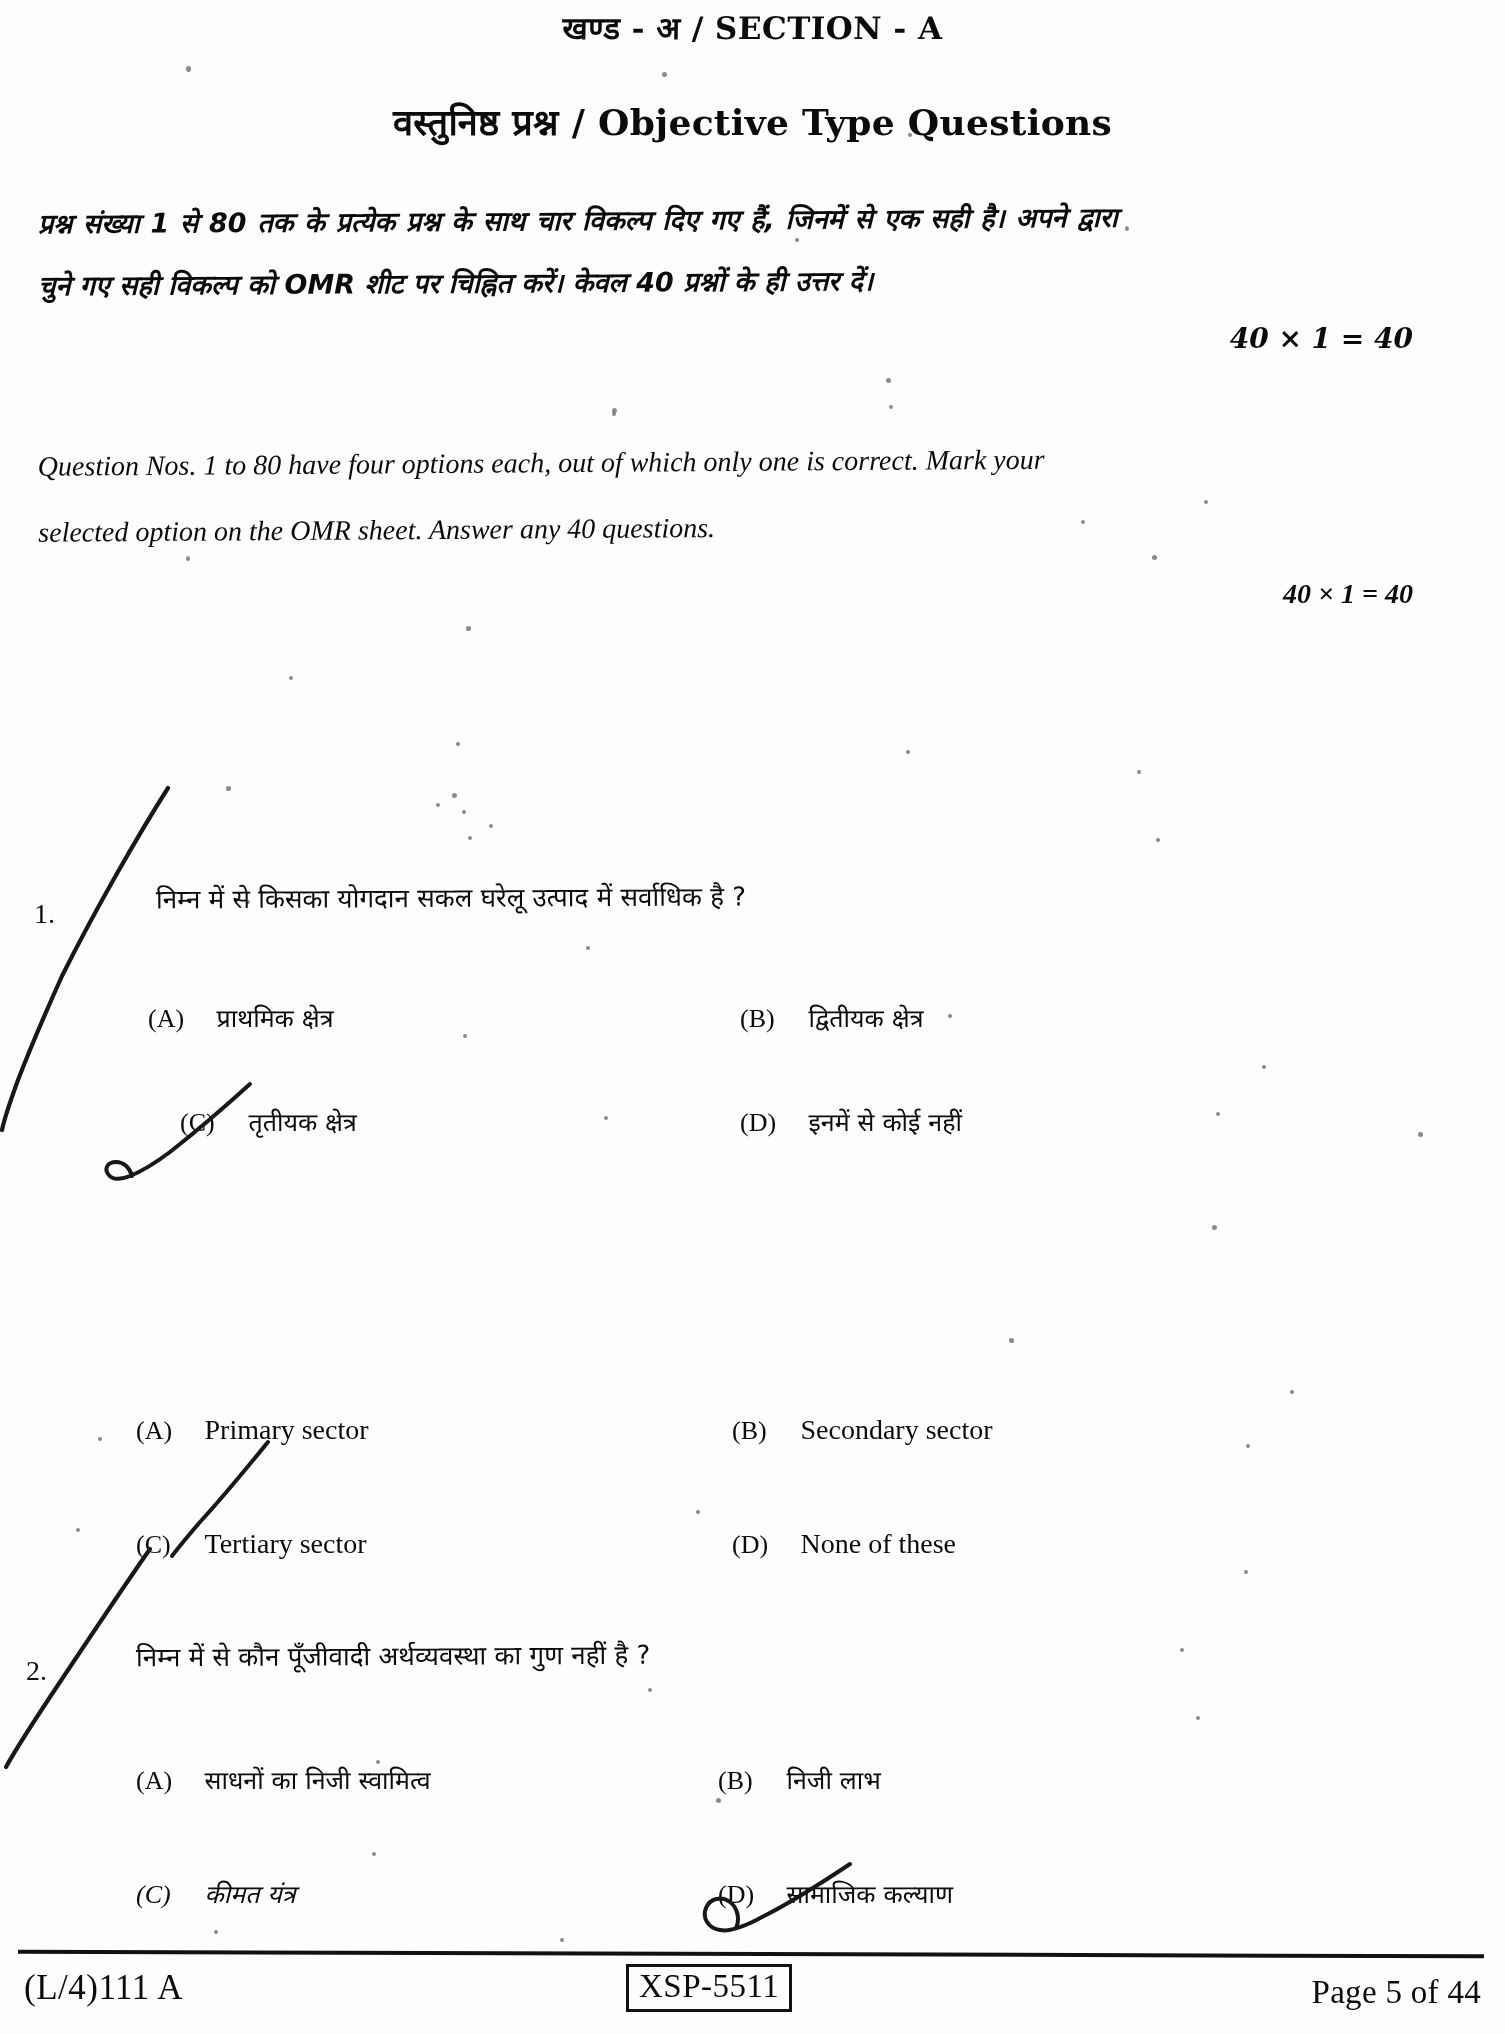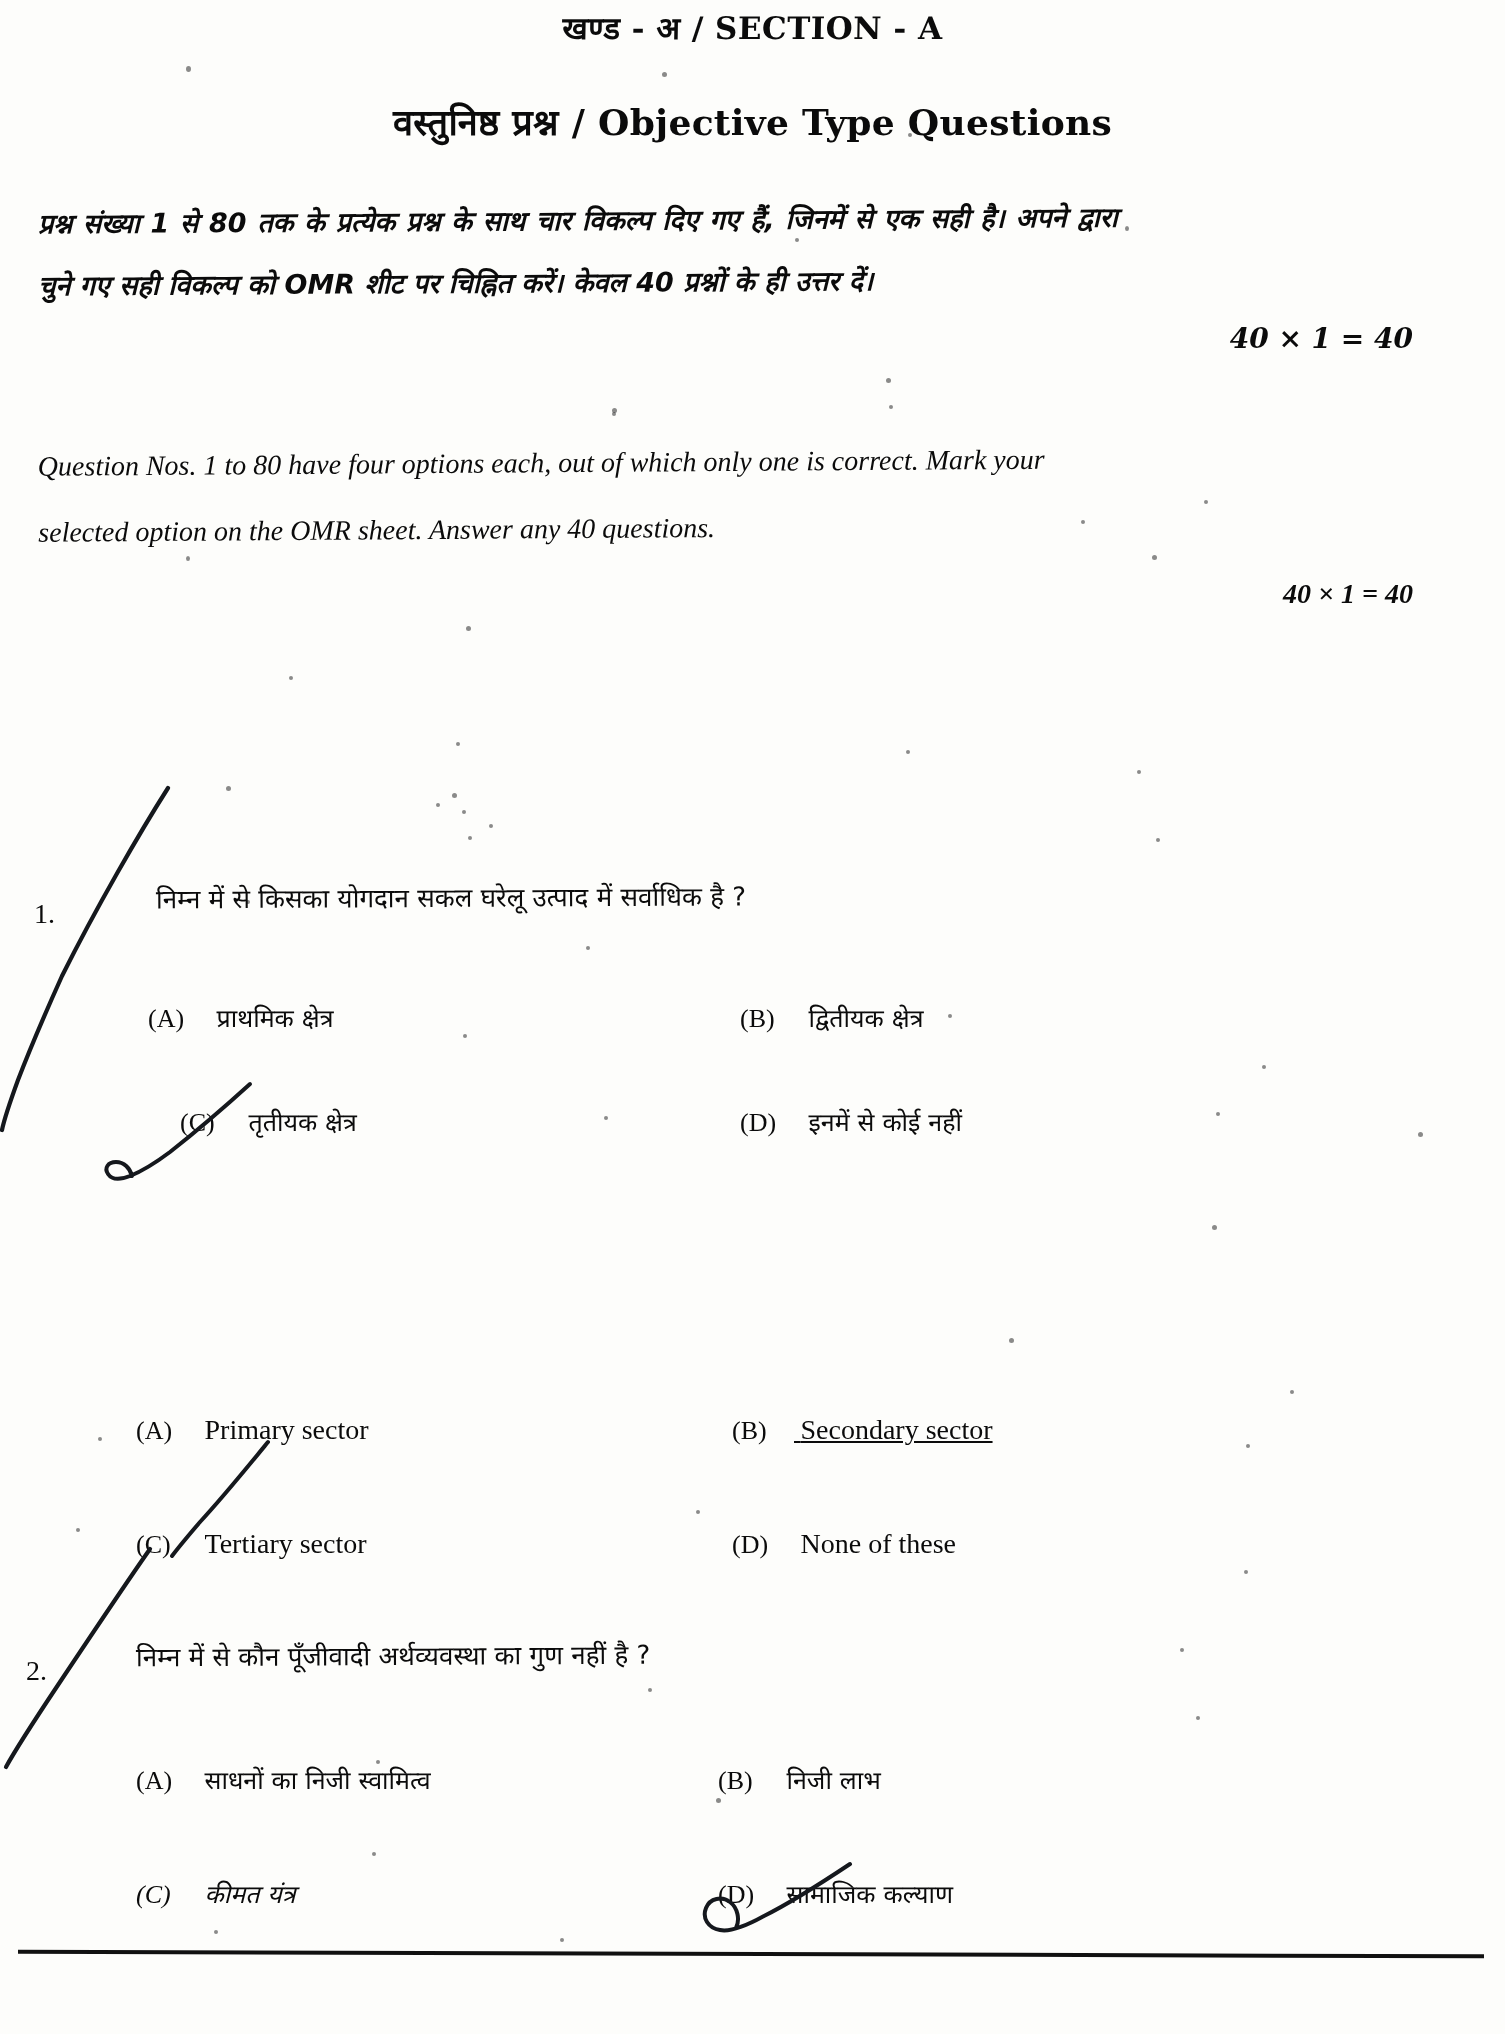--- a/index.html
+++ b/index.html
@@ -276,21 +276,21 @@
   <div class="opt hi" style="left:740px; top:1104px;">
     <span class="lbl">(D)</span>
     <span class="val">इनमें से कोई नहीं</span>
   </div>
 
 
   <div class="opt en" style="left:136px; top:1414px;">
     <span class="lbl">(A)</span>
     <span class="val">Primary sector</span>
   </div>
-  <div class="opt en" style="left:732px; top:1414px;text-decoration:underline;">
+  <div class="opt en" style="left:732px; top:1414px;">
     <span class="lbl">(B)</span>
     <span class="val">Secondary sector</span>
   </div>
   <div class="opt en" style="left:136px; top:1528px;">
     <span class="lbl">(C)</span>
     <span class="val">Tertiary sector</span>
   </div>
   <div class="opt en" style="left:732px; top:1528px;">
     <span class="lbl">(D)</span>
     <span class="val">None of these</span>
@@ -345,14 +345,19 @@
 
   <div class="pen" style="left:680px; top:1858px;">
     <svg width="200" height="110" viewBox="0 0 200 110">
       <path d="M170 6 C 146 22, 112 44, 84 58 C 66 68, 50 74, 40 72
                C 28 70, 22 60, 26 50 C 30 40, 42 38, 50 44
                C 58 50, 60 62, 56 70" fill="none" stroke="#15181d" stroke-width="4" stroke-linecap="round"></path>
     </svg>
   </div>
 
   <div class="footer-rule"></div>
+  <div class="footer">
+    <span class="footer-left">(L/4)111 A</span>
+    <span class="footer-center">XSP-5511</span>
+    <span class="footer-right">Page 5 of 44</span>
+  </div>
 
 </div>
 
 </body></html>

